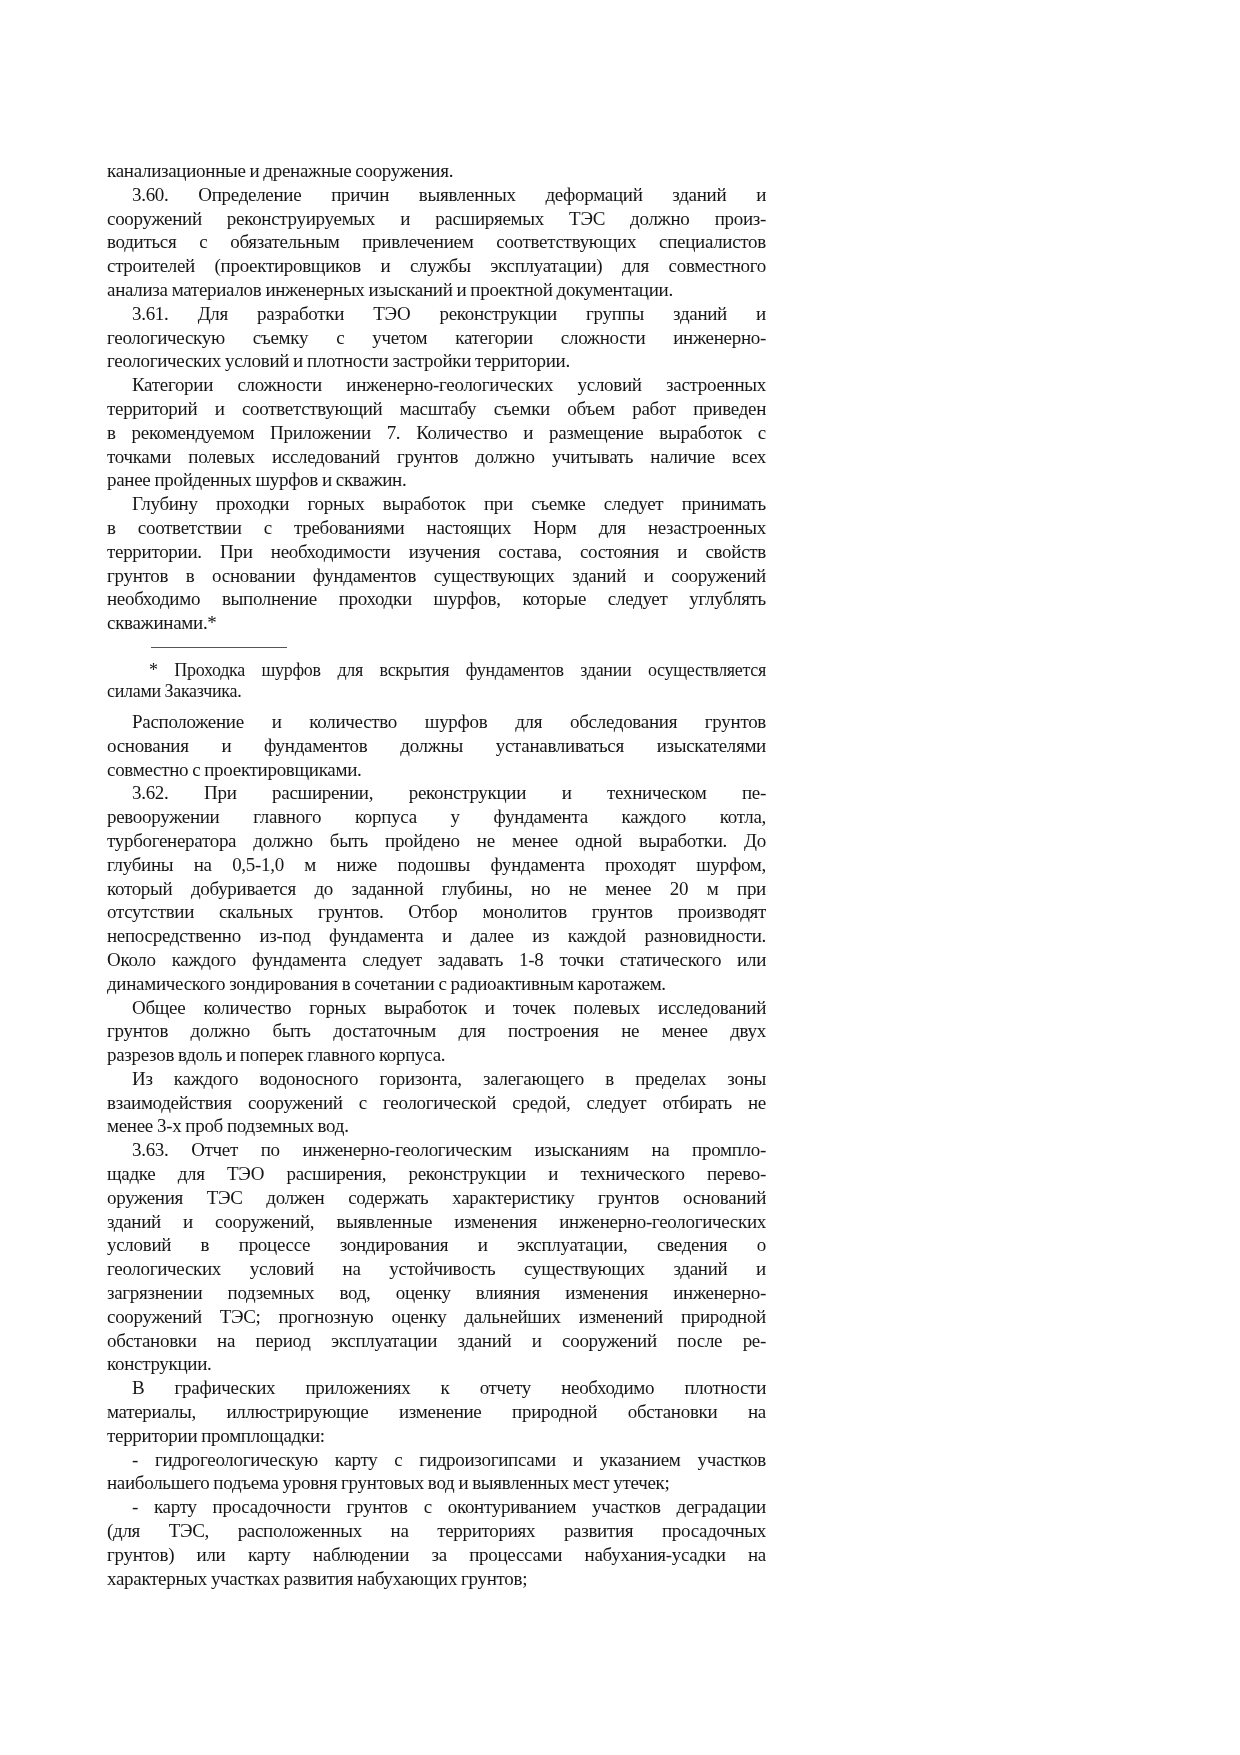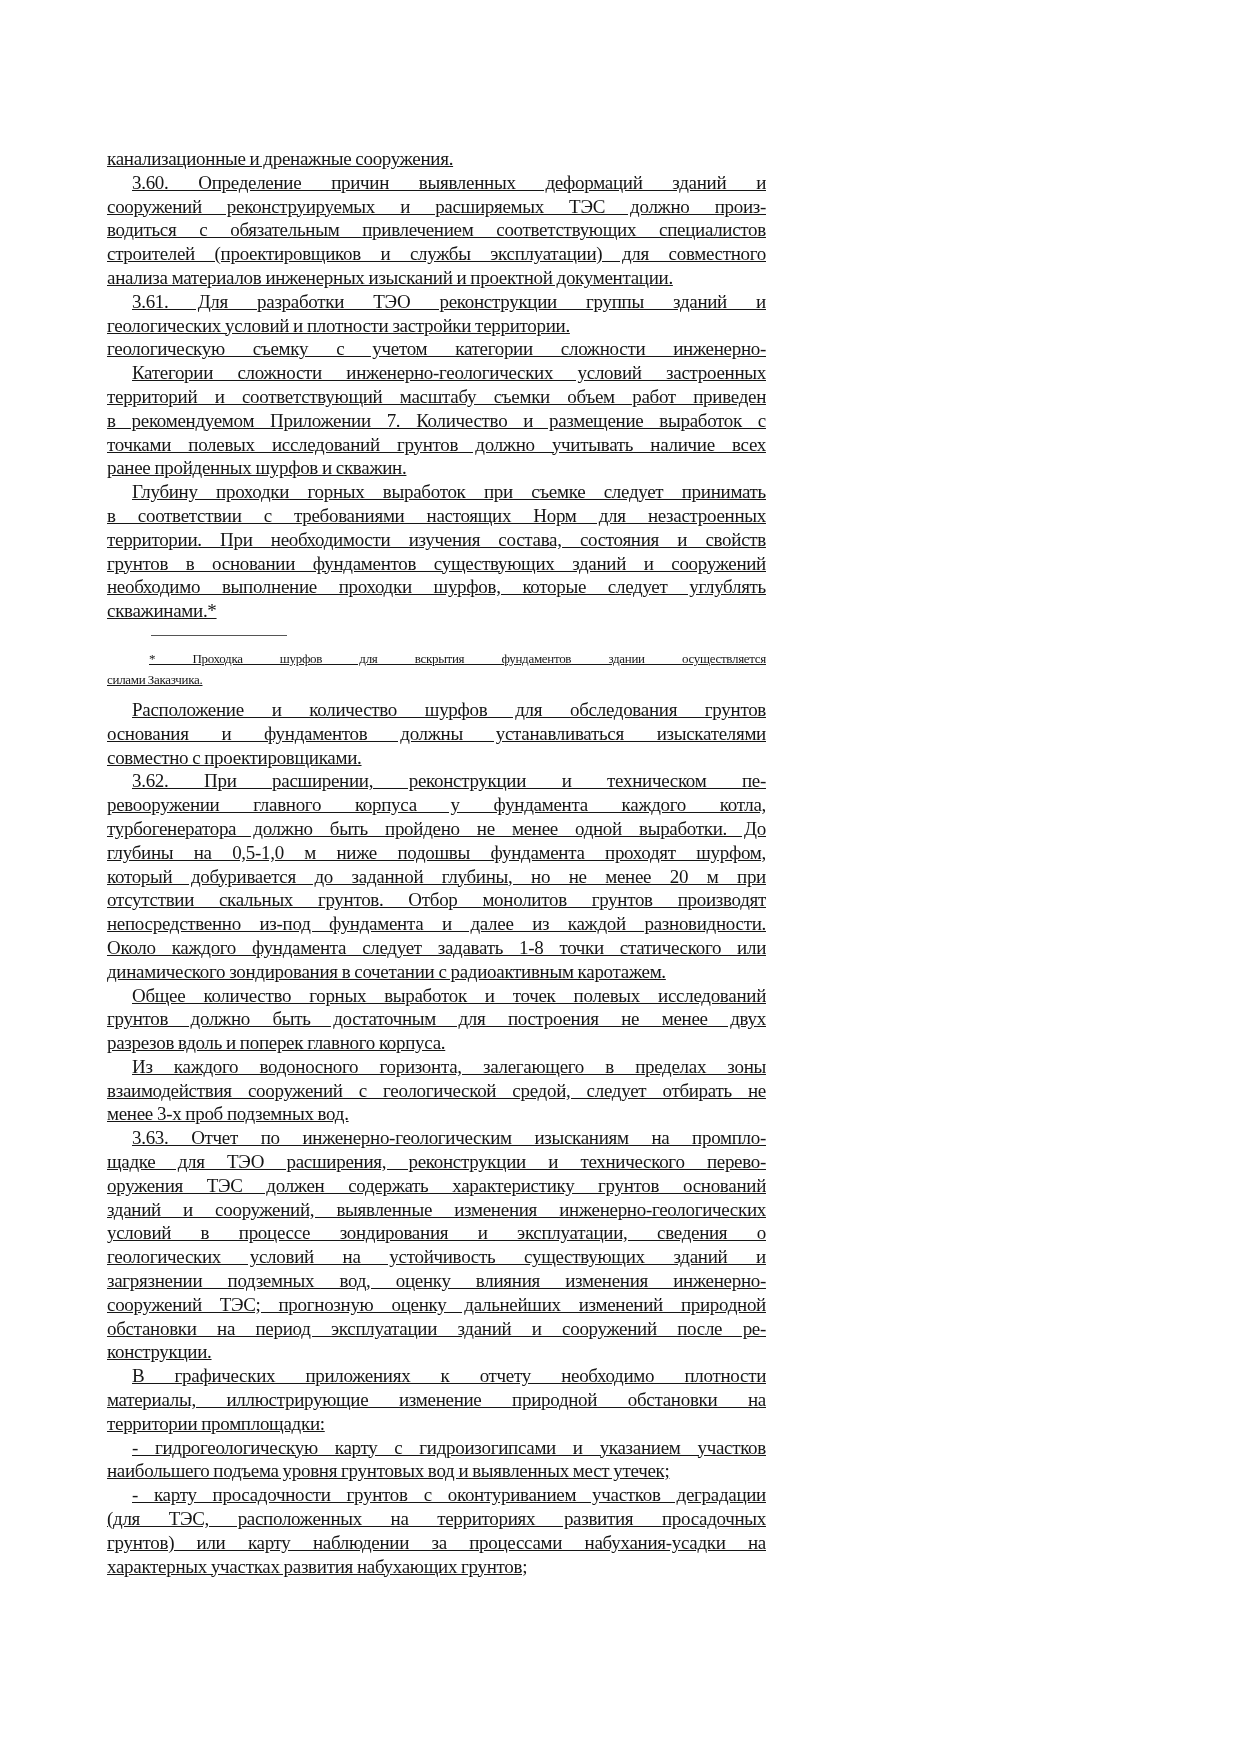--- a/index.html
+++ b/index.html
@@ -12,44 +12,43 @@
     width: 1240px;
     height: 1755px;
     background: #ffffff;
     font-family: "Liberation Serif", "DejaVu Serif", serif;
     color: #161616;
     overflow: hidden;
   }
   .text-column {
     position: absolute;
     left: 107px;
-    top: 147px;
+    top: 159px;
     width: 659px;
-    text-decoration: underline;
   }
   .paragraph { margin: 0; padding: 0; }
   .line {
     font-size: 19px;
     line-height: 23.8px;
     height: 23.8px;
     overflow: hidden;
     letter-spacing: -0.3px;
     word-spacing: -0.5px;
     text-align: left;
     white-space: normal;
   }
   
   .line.justified {
     text-align: justify;
     text-align-last: justify;
     -moz-text-align-last: justify;
   }
   .line.first-line { text-indent: 25px; }
   .paragraph.footnote .line {
-    font-size: 13px;
+    font-size: 18px;
     line-height: 21px;
     height: 21px;
   }
   .paragraph.footnote { margin-bottom: 8px; }
   .paragraph.footnote .line.first-line { text-indent: 42px; }
   .footnote-separator {
     border: 0;
     border-top: 1.5px solid #555555;
     width: 136px;
     margin: 12px 0 12px 44px;
@@ -66,22 +65,22 @@
       </div>
       <div class="paragraph body">
         <div class="line justified first-line">3.60. Определение причин выявленных деформаций зданий и</div>
         <div class="line justified">сооружений реконструируемых и расширяемых ТЭС должно произ-</div>
         <div class="line justified">водиться с обязательным привлечением соответствующих специалистов</div>
         <div class="line justified">строителей (проектировщиков и службы эксплуатации) для совместного</div>
         <div class="line">анализа материалов инженерных изысканий и проектной документации.</div>
       </div>
       <div class="paragraph body">
         <div class="line justified first-line">3.61. Для разработки ТЭО реконструкции группы зданий и</div>
+        <div class="line justified">геологическую съемку с учетом категории сложности инженерно-</div>
         <div class="line">геологических условий и плотности застройки территории.</div>
-        <div class="line justified">геологическую съемку с учетом категории сложности инженерно-</div>
       </div>
       <div class="paragraph body">
         <div class="line justified first-line">Категории сложности инженерно-геологических условий застроенных</div>
         <div class="line justified">территорий и соответствующий масштабу съемки объем работ приведен</div>
         <div class="line justified">в рекомендуемом Приложении 7. Количество и размещение выработок с</div>
         <div class="line justified">точками полевых исследований грунтов должно учитывать наличие всех</div>
         <div class="line">ранее пройденных шурфов и скважин.</div>
       </div>
       <div class="paragraph body">
         <div class="line justified first-line">Глубину проходки горных  выработок при съемке следует принимать</div>

